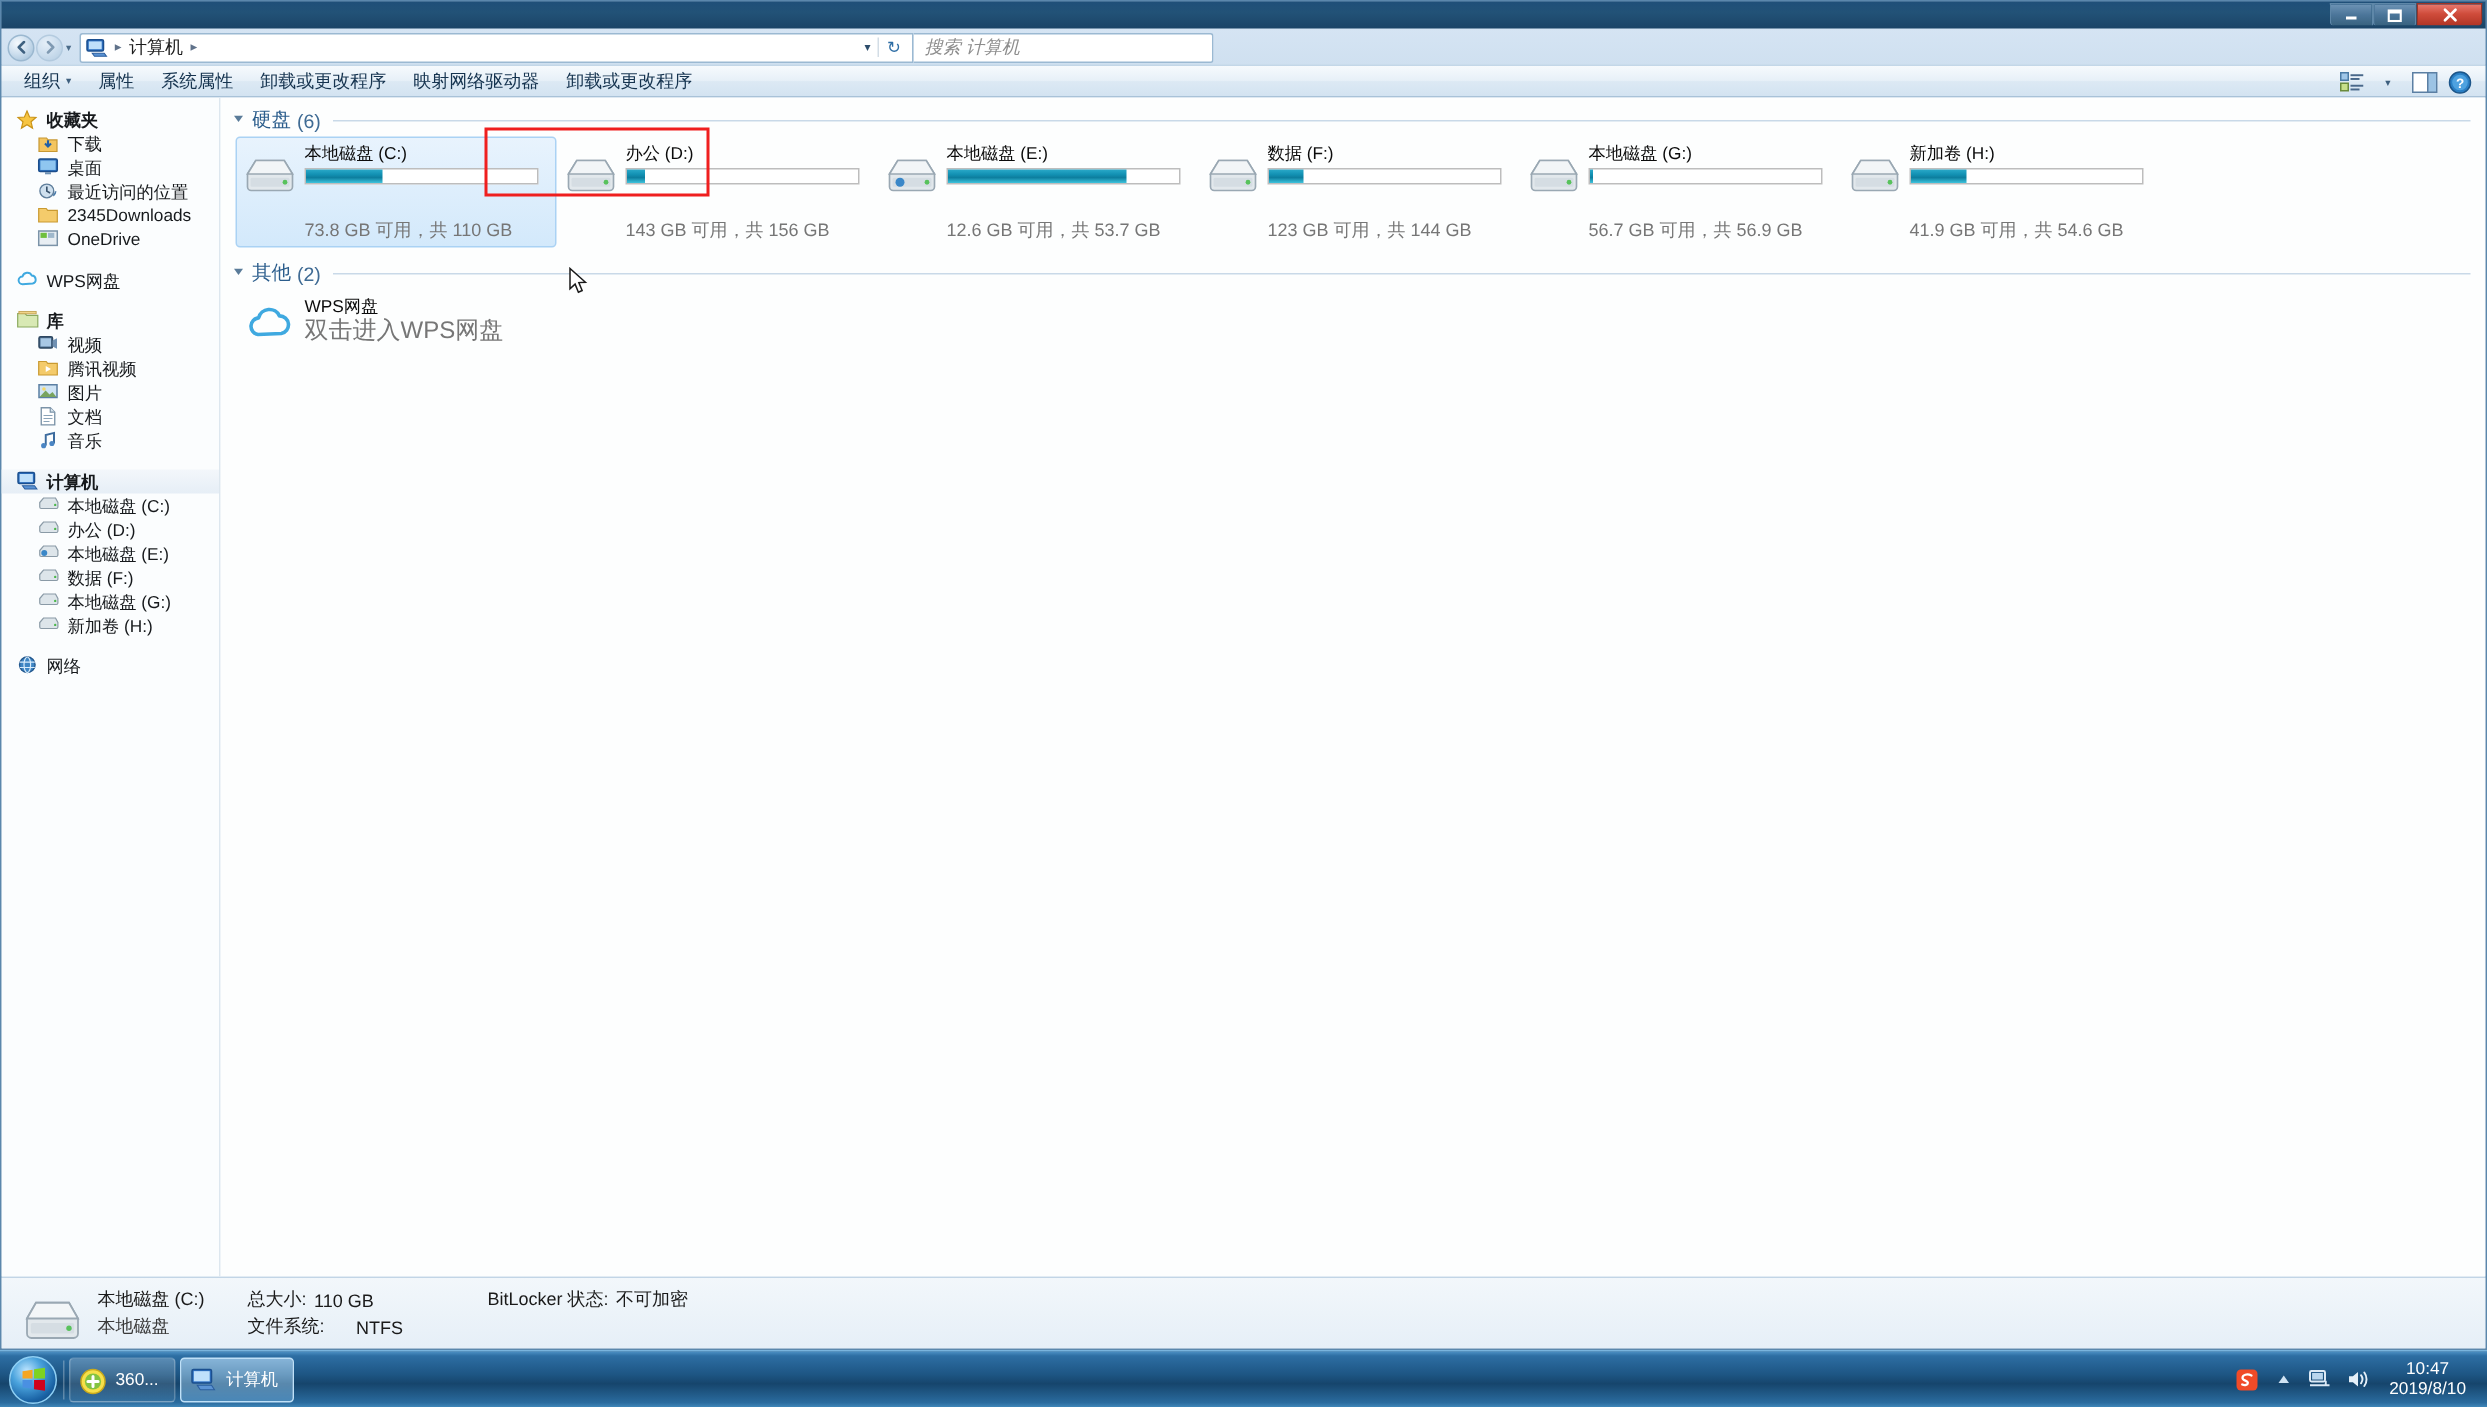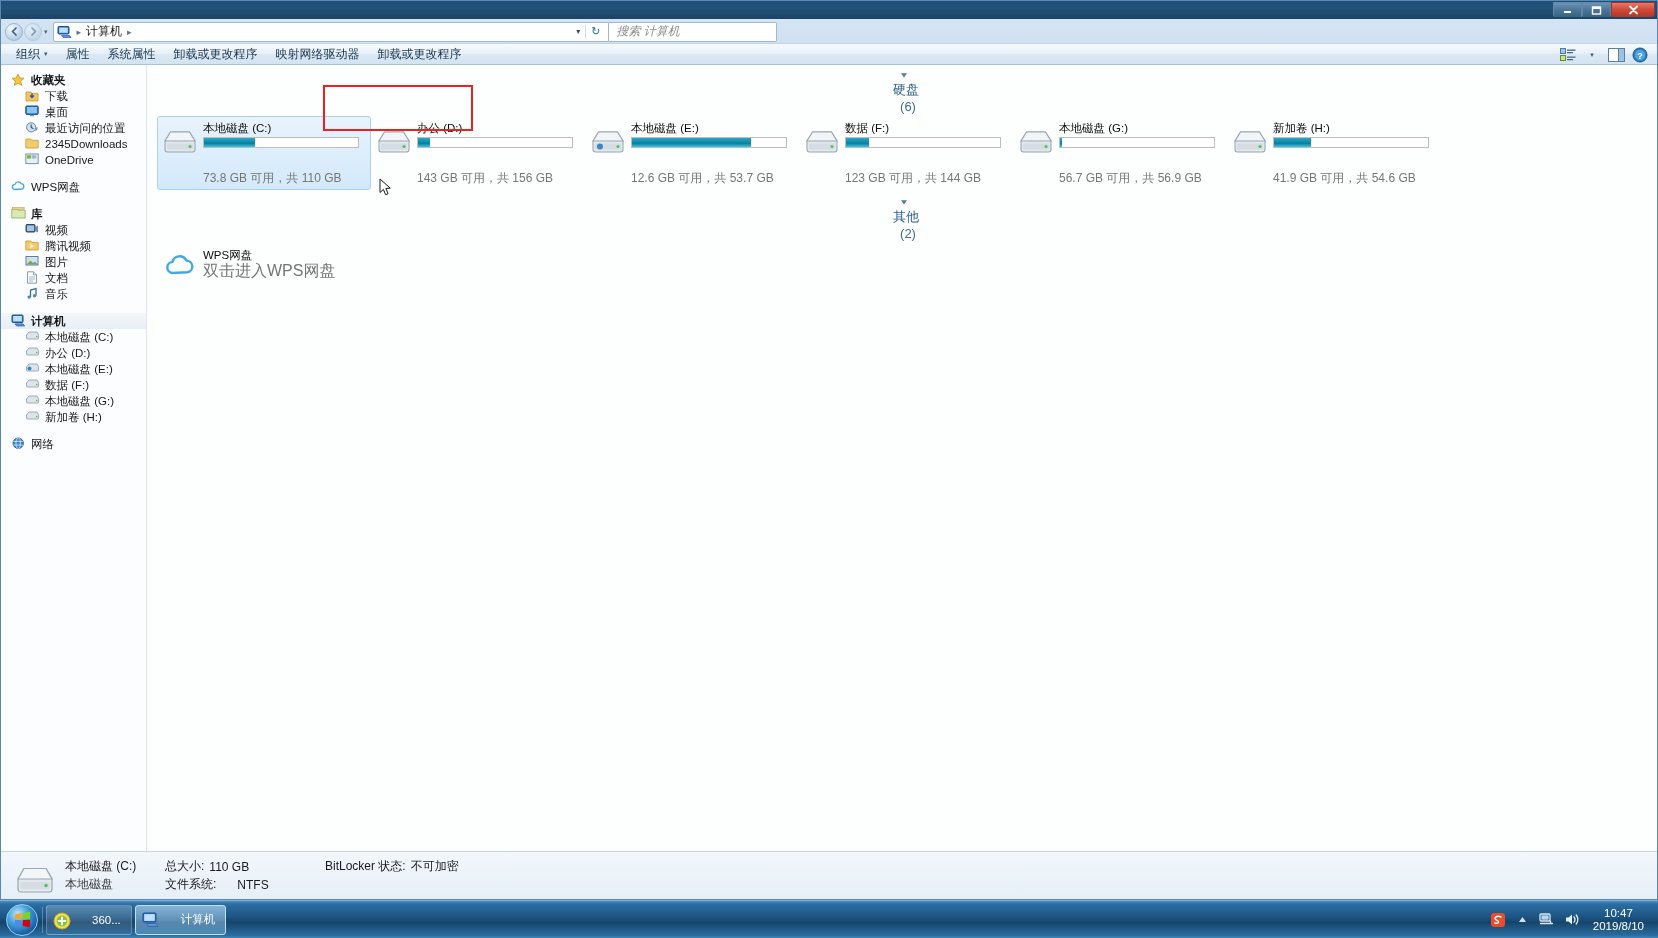--- a/index.html
+++ b/index.html
@@ -59,21 +59,21 @@
     display:flex; align-items:center; padding:0 2px; position:relative;
   }
   #addressbar .crumb-icon{ width:15px;height:14px;margin:0 2px 0 1px;position:relative;display:inline-block;}
   .crumb { font-size:12px; color:#1b1b1b; padding:0 2px; }
   .crumb-sep { color:#60728a; font-size:9px; padding:0 3px; }
   .addr-right { margin-left:auto; display:flex; align-items:center; }
   .addr-caret { color:#2d4d6b; font-size:8px; padding:0 5px; }
   .addr-refresh { color:#2f6ea5; font-size:11px; padding:0 5px; border-left:1px solid #d3dde6; }
 
   #searchbox {
-    width:168px; height:20px; background:#fff;
+    width:200px; height:20px; background:#fff;
     border:1px solid #9bb9d2; border-left:none; border-radius:0 2px 2px 0;
     display:flex; align-items:center; padding-left:8px;
   }
   #searchbox span { color:#8d8d8d; font-style:italic; font-size:12px; }
 
   
   #cmdbar {
     height:22px; display:flex; align-items:center;
     background: linear-gradient(to bottom,#f6fafd 0%,#e7f0f8 48%,#dce9f4 52%,#d3e3f1 100%);
     border-top:1px solid #c3d7e8; border-bottom:1px solid #a9c2d8;
@@ -100,21 +100,21 @@
   }
   .nav-item.root { padding-left:10px; font-weight:bold; }
   .nav-item.child { padding-left:24px; }
   .nav-item.sel { background: linear-gradient(to bottom,#f3f7fb,#e6eef6); }
   .nav-gap { height:11px; }
   .nav-ico { width:15px; height:14px; flex:0 0 15px; position:relative; }
 
   
   #content { flex:1; background:#fdfefe; position:relative; overflow:hidden; }
 
-  .grp-header { display:flex; align-items:center; padding:6px 0 2px 8px;flex-direction:column; }
+  .grp-header { display:flex; align-items:center; padding:6px 0 2px 8px; }
   .grp-tri { font-size:8px; color:#4b6b89; margin-right:5px; }
   .grp-title { font-size:13px; color:#2b5d8c; white-space:nowrap; }
   .grp-count { font-size:13px; color:#3f6b94; margin-left:4px; }
   .grp-line { flex:1; height:1px; background:#c9d9e8; margin:0 10px 0 8px; }
 
   .tilerow { display:flex; padding-left:10px; }
   .tile {
     display:flex; align-items:flex-start; gap:6px;
     padding:5px 6px 5px 6px; position:relative;
   }
@@ -176,21 +176,21 @@
   }
   #startorb {
     width:40px; height:36px; margin-left:2px; display:flex; align-items:center; justify-content:center;
   }
   .orb {
     width:32px;height:32px;border-radius:50%;
     background: radial-gradient(circle at 36% 30%, #bfe6ff 0%, #4aa3dd 35%, #1a63a5 70%, #0d3c68 100%);
     border:1px solid #8fd0f5; display:flex;align-items:center;justify-content:center;
   }
   .tb-item {
-    height:30px; display:flex; align-items:center; gap:21px; padding:0 10px 0 6px;
+    height:30px; display:flex; align-items:center; gap:6px; padding:0 10px 0 6px;
     margin-left:3px; border:1px solid rgba(255,255,255,.22); border-radius:3px;
     background: linear-gradient(to bottom,rgba(255,255,255,.22),rgba(255,255,255,.05));
     color:#fff; font-size:11.5px; white-space:nowrap;text-align:center;
   }
   .tb-item.active {
     background: linear-gradient(to bottom,rgba(190,225,250,.62),rgba(120,180,225,.42));
     border-color:#bfe0f7;
   }
   .tb-icon { width:18px;height:16px; position:relative; }
   #tray { margin-left:auto; display:flex; align-items:center; gap:7px; padding-right:8px; color:#fff; }

